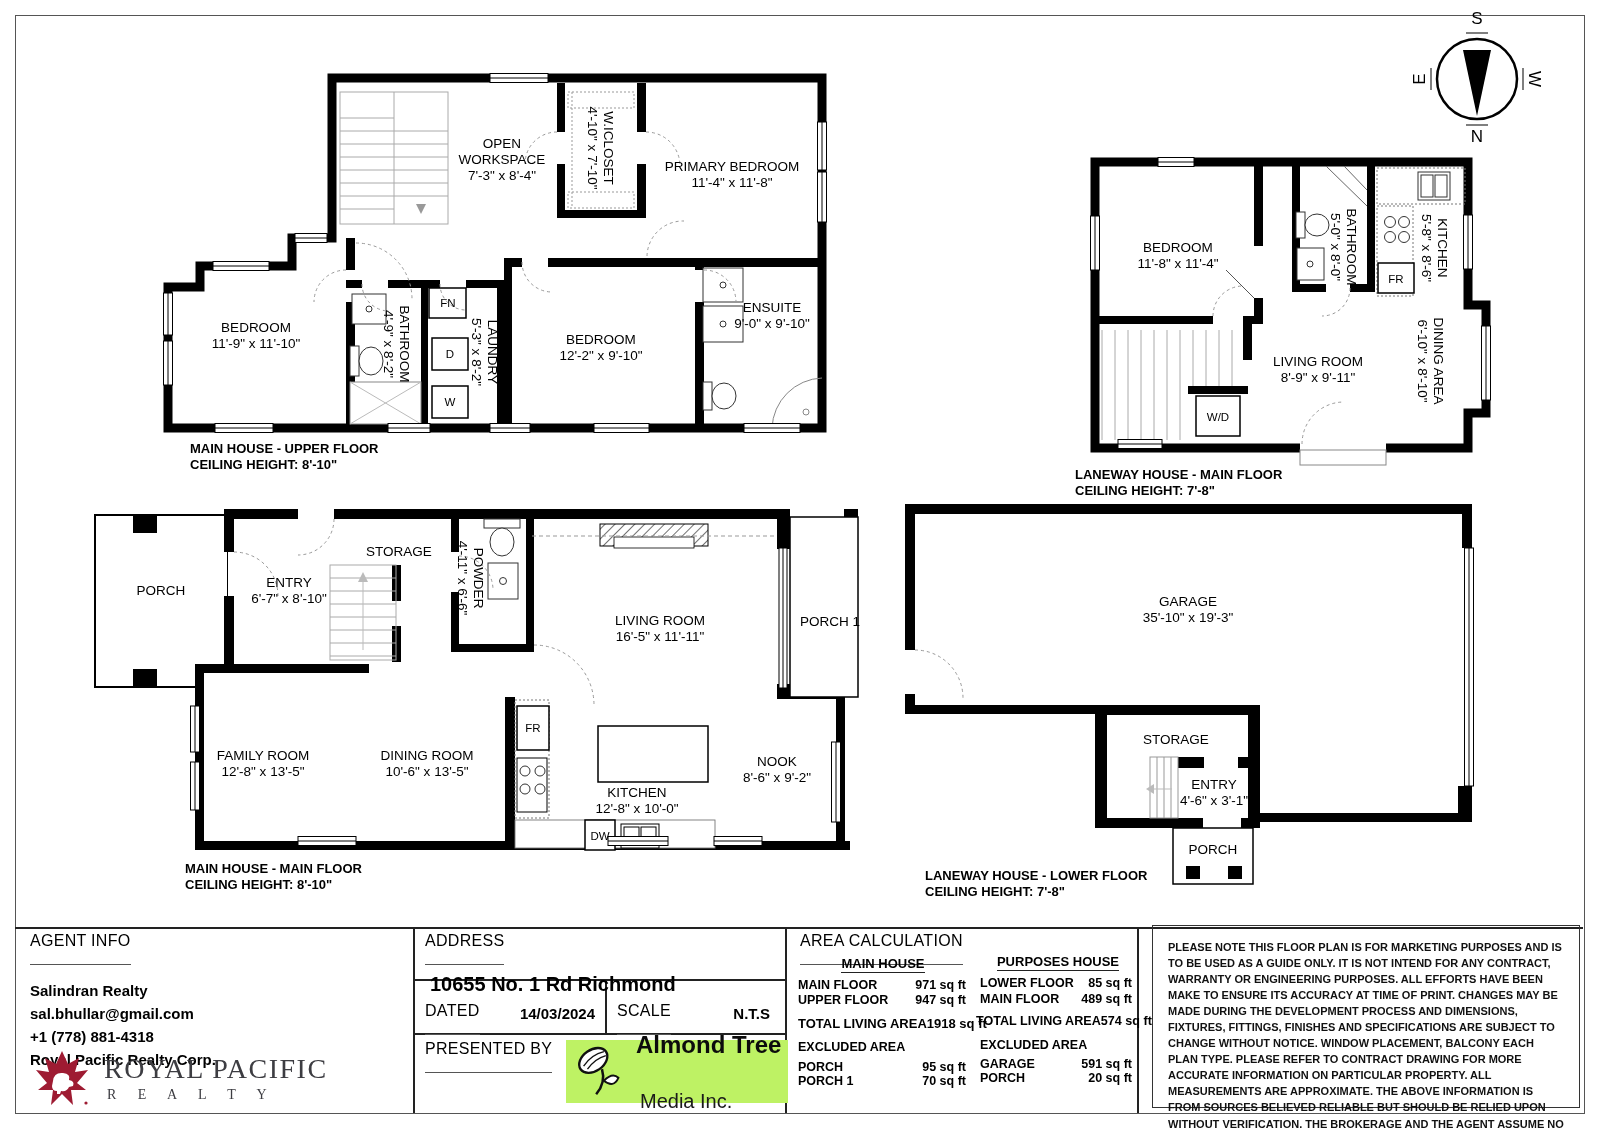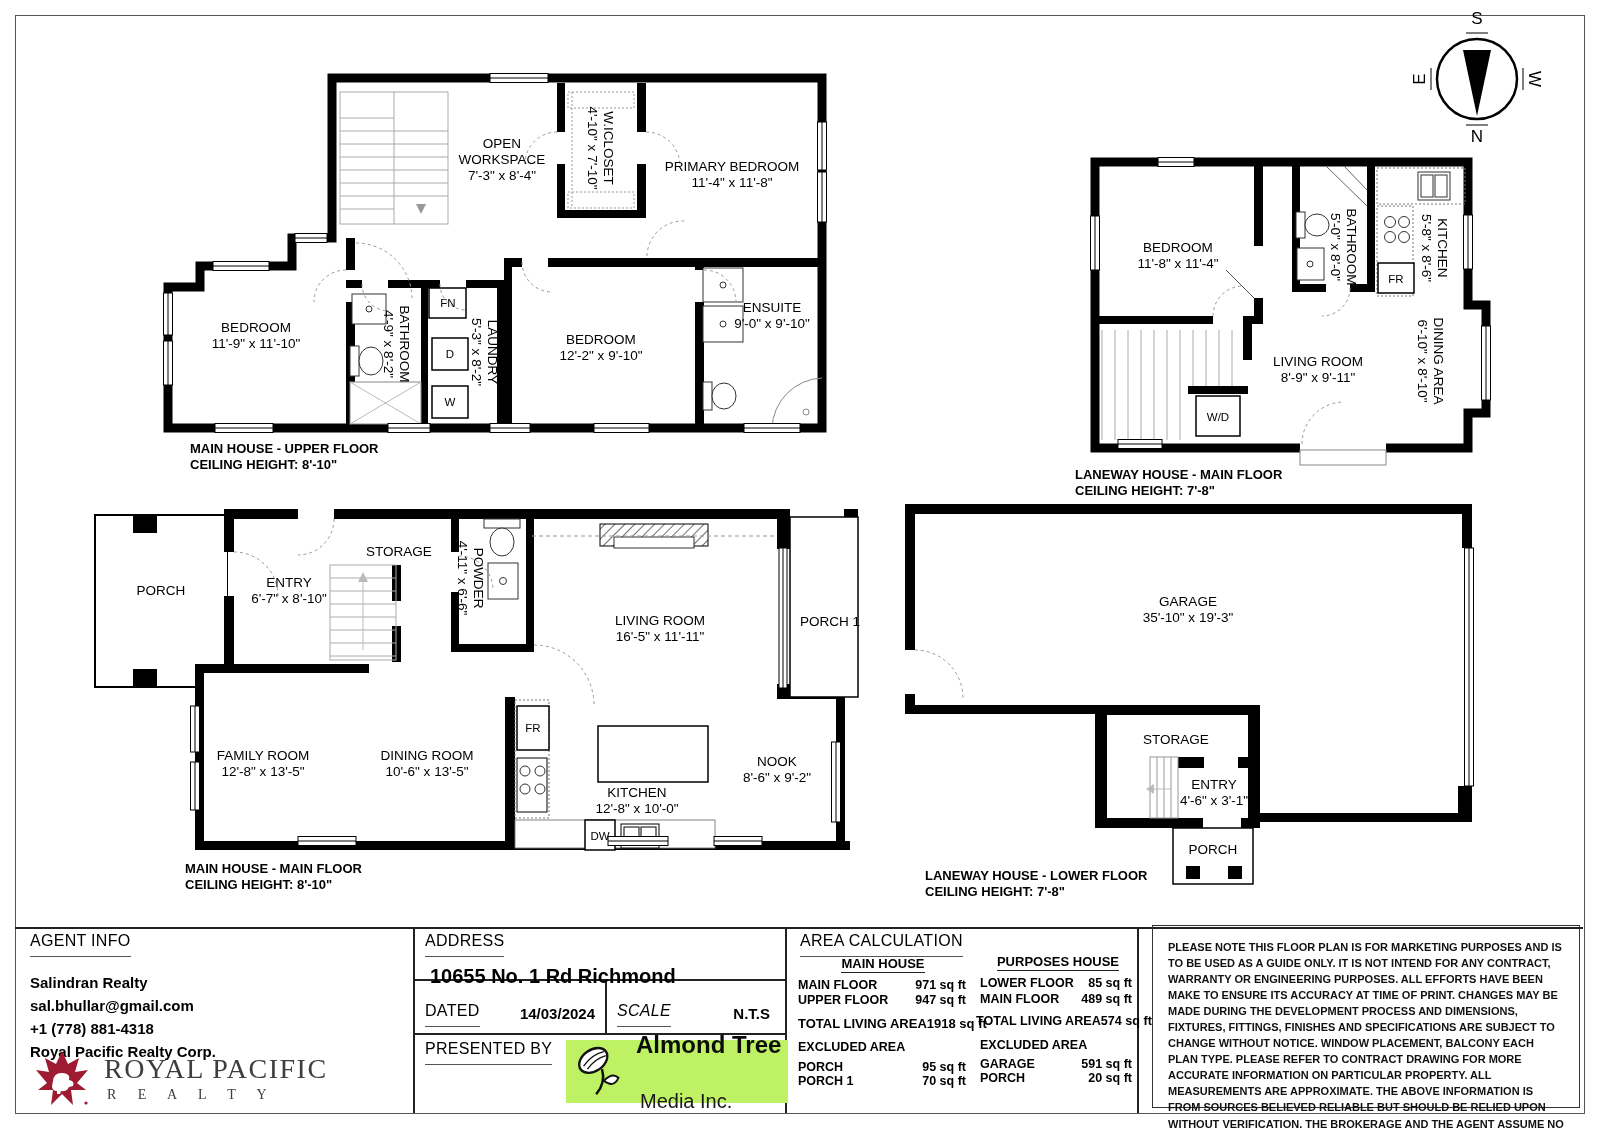--- a/index.html
+++ b/index.html
@@ -10,21 +10,21 @@
   .rlabel .nm{}
   .rlabel.wrap .nm{white-space:normal;width:96px;margin:0 auto;}
   .vlabel{position:absolute;transform:translate(-50%,-50%) rotate(90deg);text-align:center;font:400 13.5px/1.18 "Liberation Sans",sans-serif;white-space:nowrap;color:#000;display:flex;flex-direction:column;align-items:center;}
   .boxlbl{position:absolute;transform:translate(-50%,-50%);font:400 11.5px "Liberation Sans",sans-serif;color:#000;white-space:nowrap;}
   .ptitle{position:absolute;font:700 13px/16px "Liberation Sans",sans-serif;white-space:nowrap;}
   .cletter{position:absolute;transform:translate(-50%,-50%);font:400 17px "Liberation Sans",sans-serif;}
   .cletter.rw{transform:translate(-50%,-50%) rotate(90deg);}
   .cletter.re{transform:translate(-50%,-50%) rotate(-90deg);}
   
   .fline{position:absolute;background:#222;}
-  .uhead{display:inline-block;font:400 15px "Liberation Sans",sans-serif;border-bottom:1.5px solid #555;padding-bottom:6px;letter-spacing:.3px;}
+  .uhead{display:inline-block;font:400 15px "Liberation Sans",sans-serif;border-bottom:1.5px solid #555;padding-bottom:14px;letter-spacing:.3px;}
   .uhead.big{font-size:16px;}
   .bold15{font:700 15px/23px "Liberation Sans",sans-serif;}
   .arow{position:absolute;display:flex;justify-content:space-between;font:700 12.5px/15px "Liberation Sans",sans-serif;white-space:nowrap;}
   .ahead{position:absolute;text-align:center;font:700 13px "Liberation Sans",sans-serif;}
   .ahead span{border-bottom:1.5px solid #222;padding-bottom:1px;}
   #disclaimer-box{position:absolute;left:1152px;top:925px;width:428px;height:183px;border:1.5px solid #333;box-sizing:border-box;}
   #disclaimer-box .txt{padding:13px 15px 0 15px;font:700 11px/1.46 "Liberation Sans",sans-serif;color:#111;}
   .serifbrand{font-family:"Liberation Serif",serif;color:#3d3d42;}
 </style>
 </head>
@@ -530,21 +530,21 @@
     <div class="serifbrand" style="font-size:14px;letter-spacing:9px;margin-top:4px;margin-left:3px;">R E A L T Y</div>
   </div>
 </div>
 
 <div style="position:absolute;left:425px;top:932px;">
   <span class="uhead big">ADDRESS</span>
   <div class="bold15" style="margin-top:8px;margin-left:5px;font-size:20px;">10655 No. 1 Rd Richmond</div>
 </div>
 <span class="uhead big" style="position:absolute;left:425px;top:1002px;">DATED</span>
 <div class="bold15" style="position:absolute;left:480px;top:1002px;width:115px;text-align:right;">14/03/2024</div>
-<span class="uhead big" style="position:absolute;left:617px;top:1002px;font-style:italic;">SCALE</span>
+<span class="uhead big" style="position:absolute;left:617px;top:1002px;">SCALE</span>
 <div class="bold15" style="position:absolute;left:680px;top:1002px;width:90px;text-align:right;">N.T.S</div>
 <span class="uhead big" style="position:absolute;left:425px;top:1040px;">PRESENTED BY</span>
 
 <div style="position:absolute;left:566px;top:1040px;width:222px;height:63px;background:#bef264;display:flex;align-items:center;">
   <svg width="58" height="58" viewBox="0 0 60 60" style="margin-left:6px;">
     <ellipse cx="22" cy="18" rx="16" ry="11" transform="rotate(-35 22 18)" fill="#fff" stroke="#111" stroke-width="2.4"></ellipse>
     <path d="M12,24 Q20,12 33,9" fill="none" stroke="#111" stroke-width="1.4"></path>
     <path d="M16,27 Q24,16 35,13" fill="none" stroke="#111" stroke-width="1.4"></path>
     <path d="M31,27 C34,37 31,46 25,53" fill="none" stroke="#111" stroke-width="2.6"></path>
     <path d="M33,39 q9,-9 15,-3 q-5,11 -15,3 z" fill="#fff" stroke="#111" stroke-width="2"></path>

